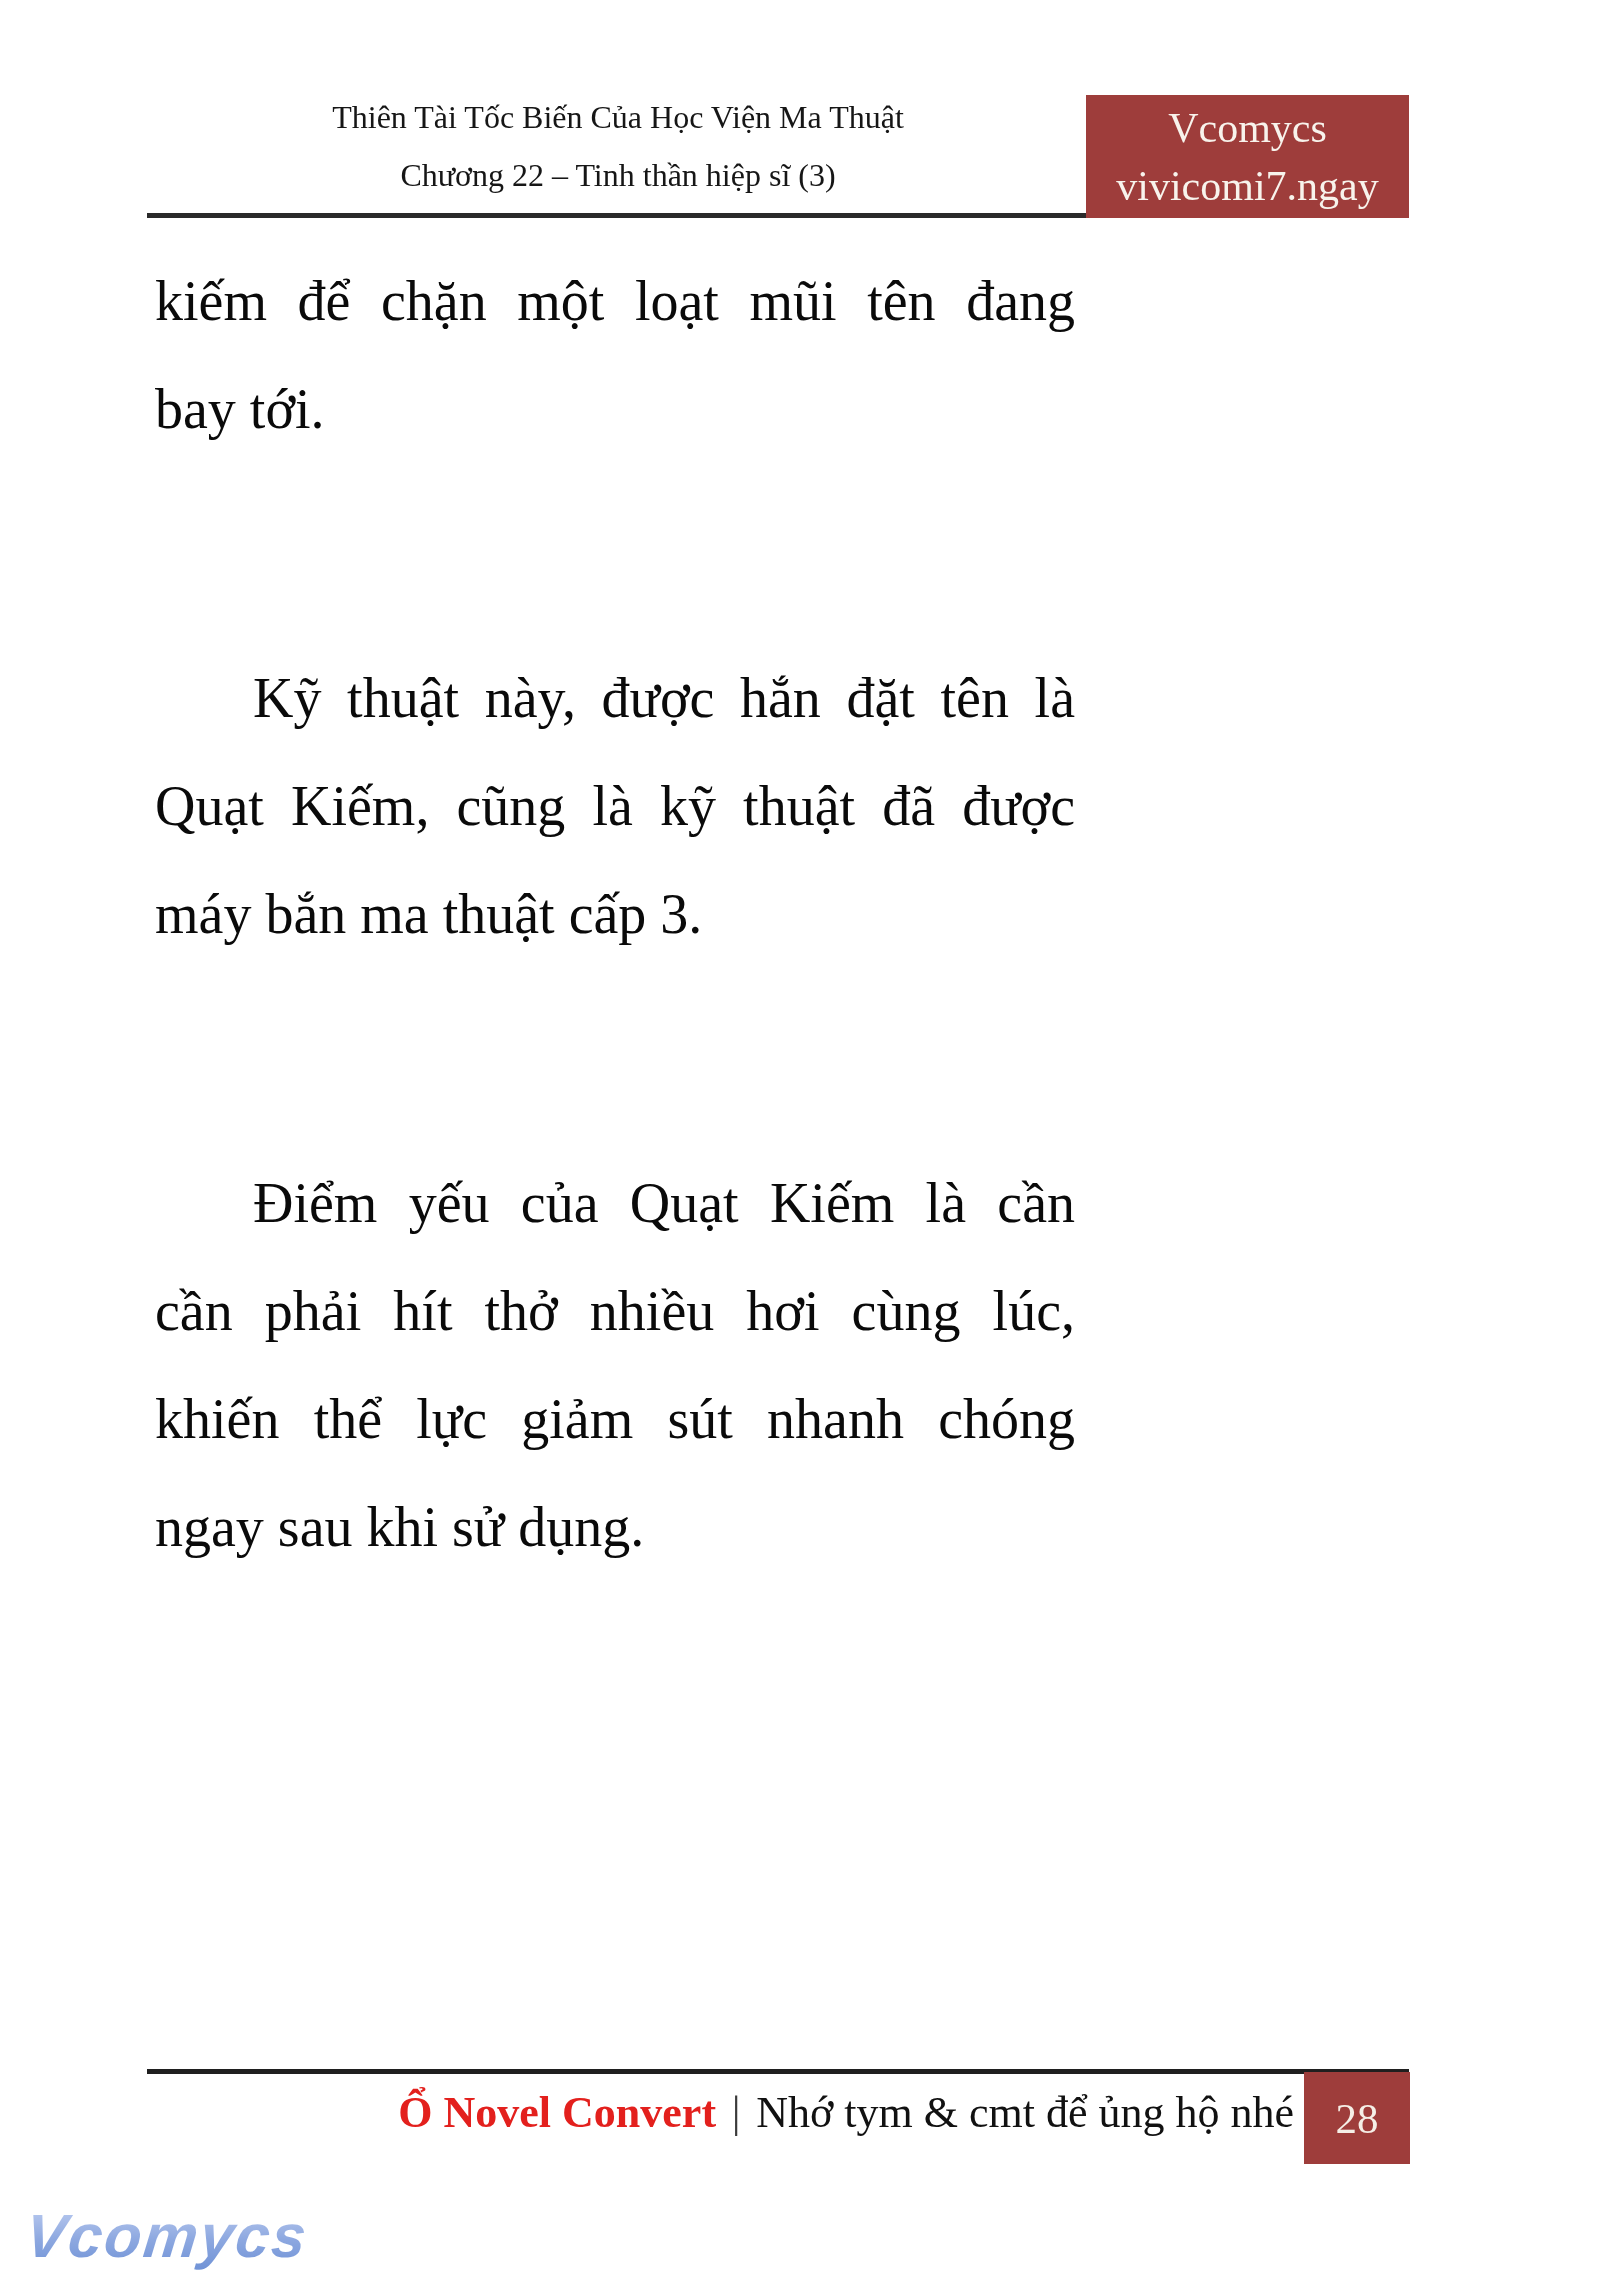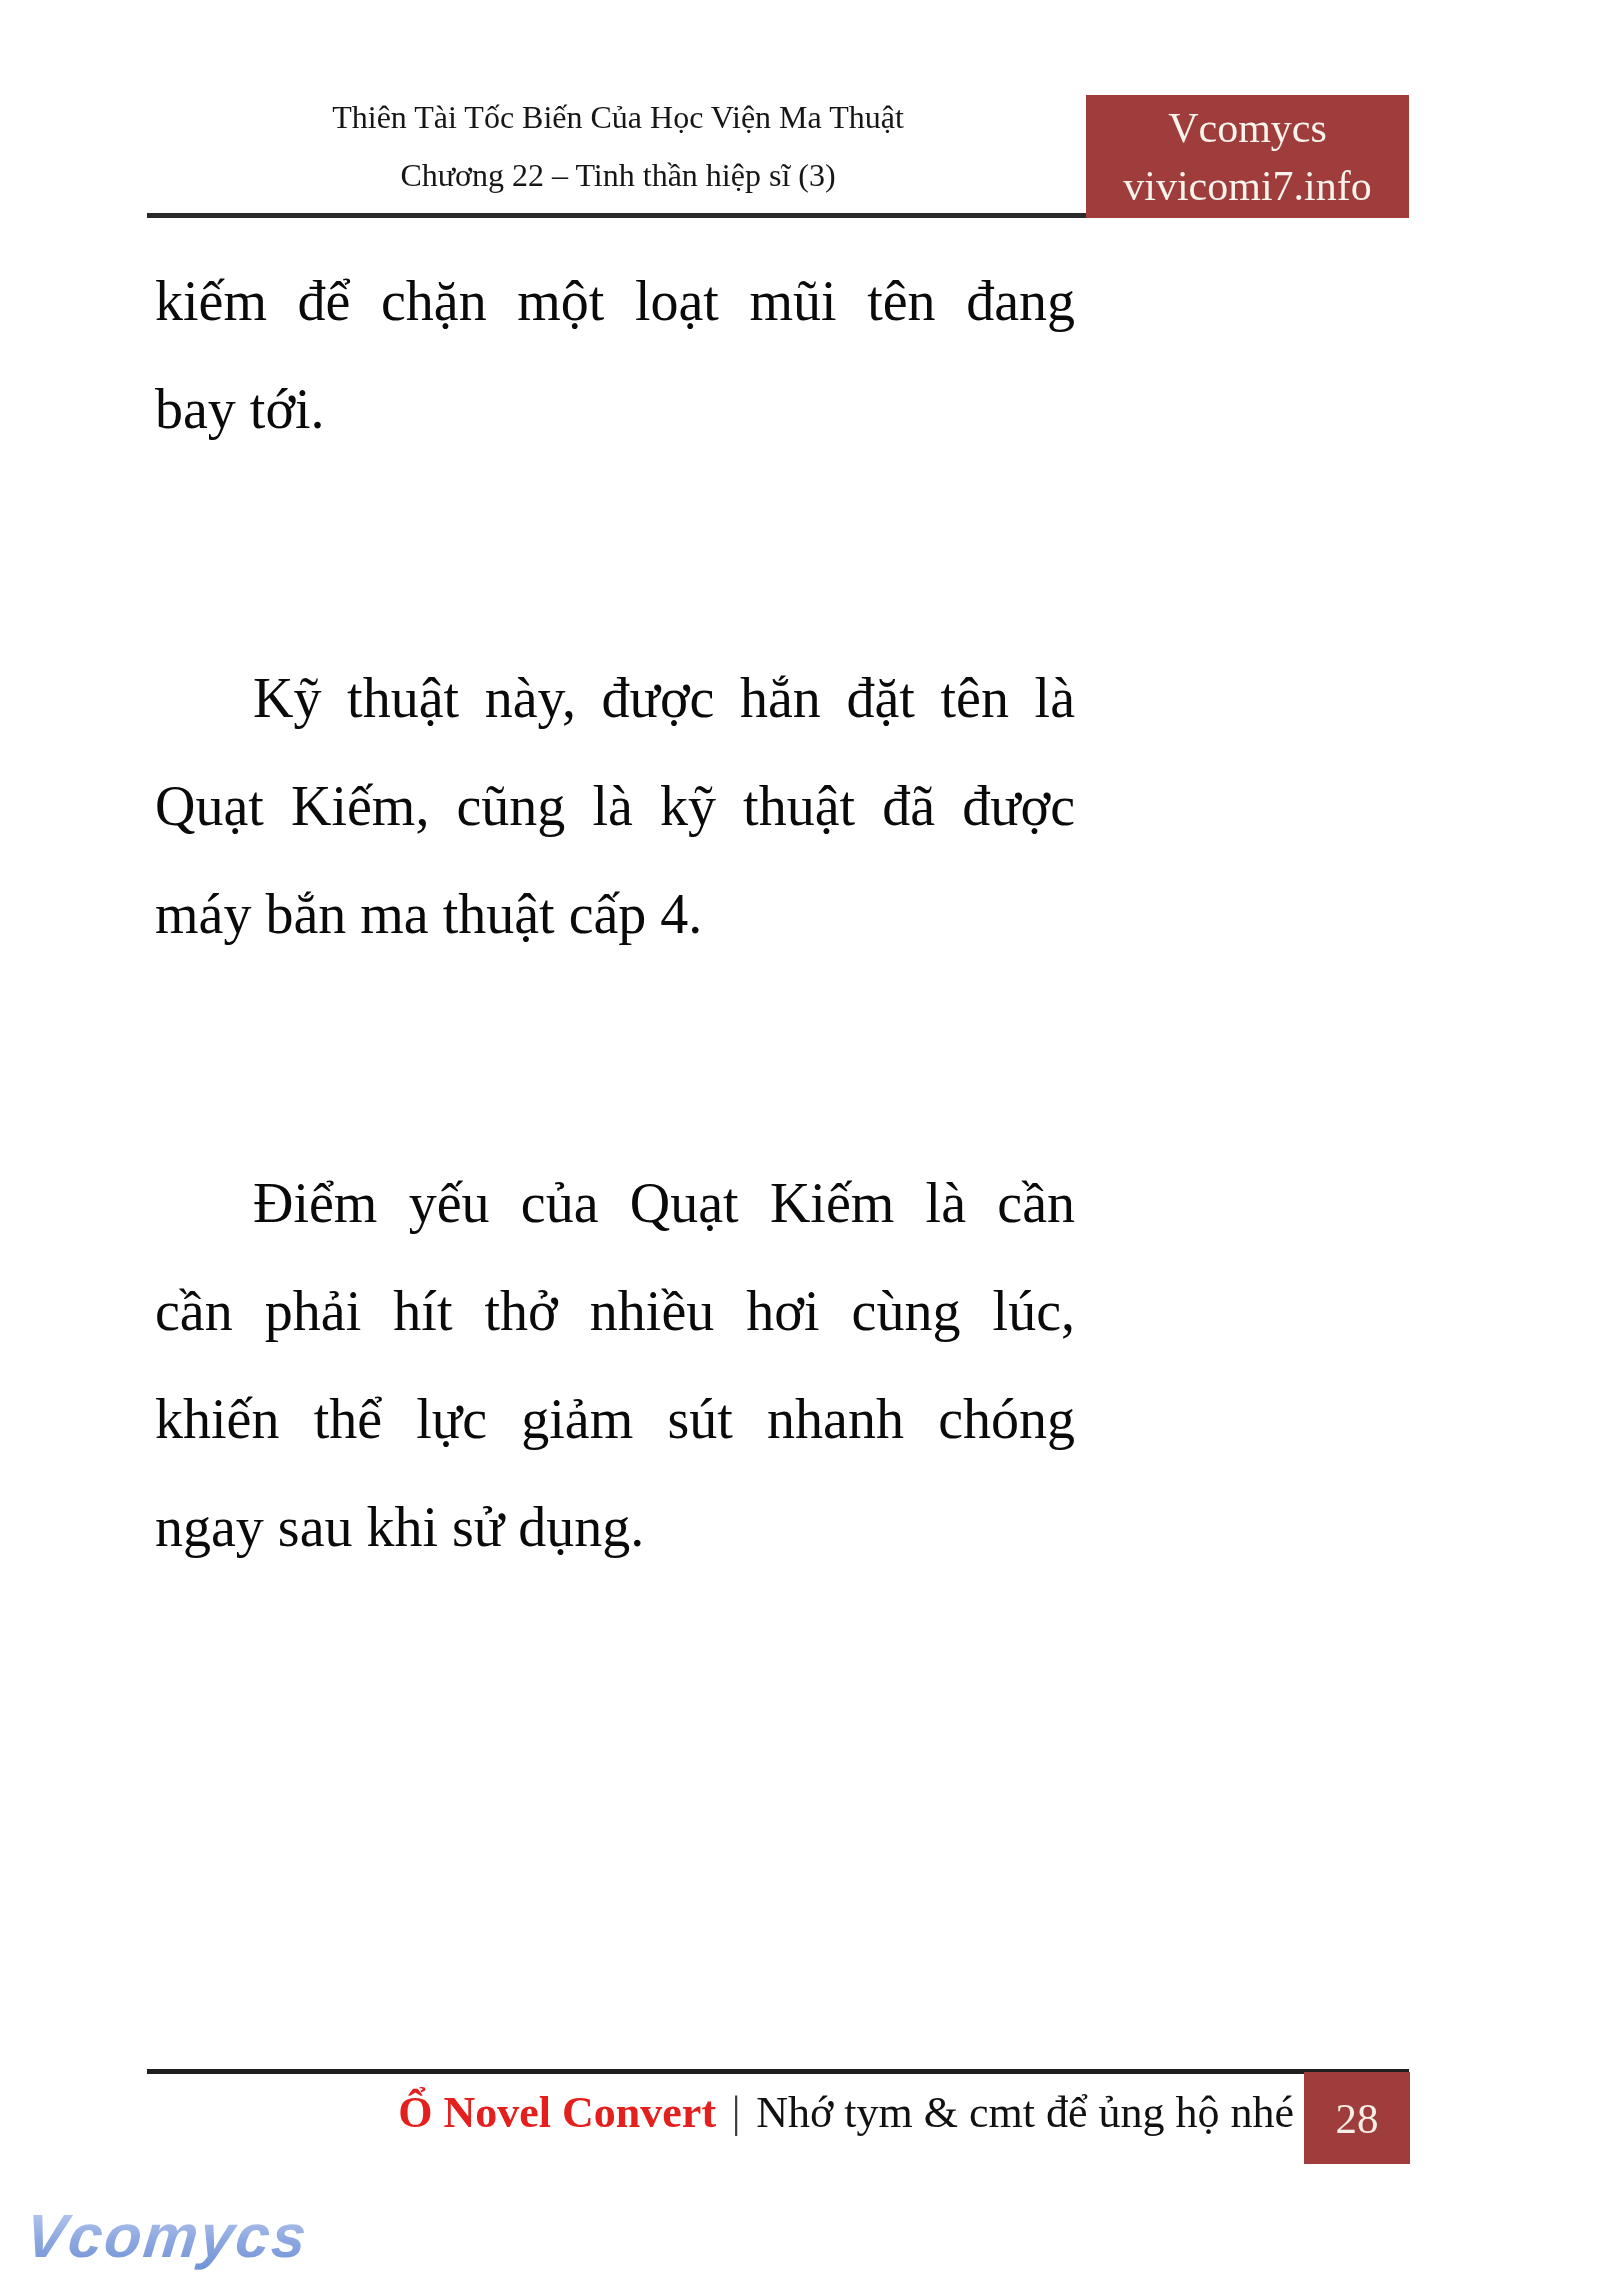--- a/index.html
+++ b/index.html
@@ -124,34 +124,34 @@
 </head>
 <body>
 
 <div class="header-titles">
   <div>Thiên Tài Tốc Biến Của Học Viện Ma Thuật</div>
   <div>Chương 22 – Tinh thần hiệp sĩ (3)</div>
 </div>
 
 <div class="header-badge">
   <div>Vcomycs</div>
-  <div>vivicomi7.info</div>
+  <div>vivicomi7.ngay</div>
 </div>
 
 <div class="header-rule"></div>
 
 <div class="body-text" id="body-text">
     <div class="paragraph">
       <div class="line j">kiếm để chặn một loạt mũi tên đang</div>
       <div class="line">bay tới.</div>
     </div>
     <div class="paragraph">
       <div class="line j indent">Kỹ thuật này, được hắn đặt tên là</div>
       <div class="line j">Quạt Kiếm, cũng là kỹ thuật đã được</div>
-      <div class="line">máy bắn ma thuật cấp 4.</div>
+      <div class="line">máy bắn ma thuật cấp 3.</div>
     </div>
     <div class="paragraph">
       <div class="line j indent">Điểm yếu của Quạt Kiếm là cần</div>
       <div class="line j">cần phải hít thở nhiều hơi cùng lúc,</div>
       <div class="line j">khiến thể lực giảm sút nhanh chóng</div>
       <div class="line">ngay sau khi sử dụng.</div>
     </div>
   </div>
 
 <div class="footer-rule"></div>

